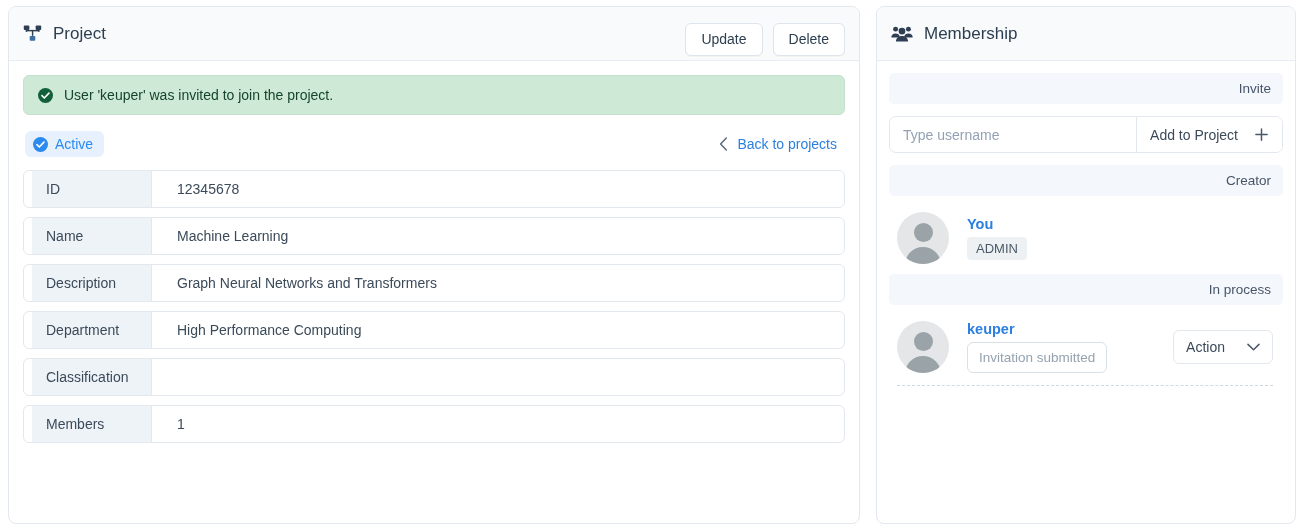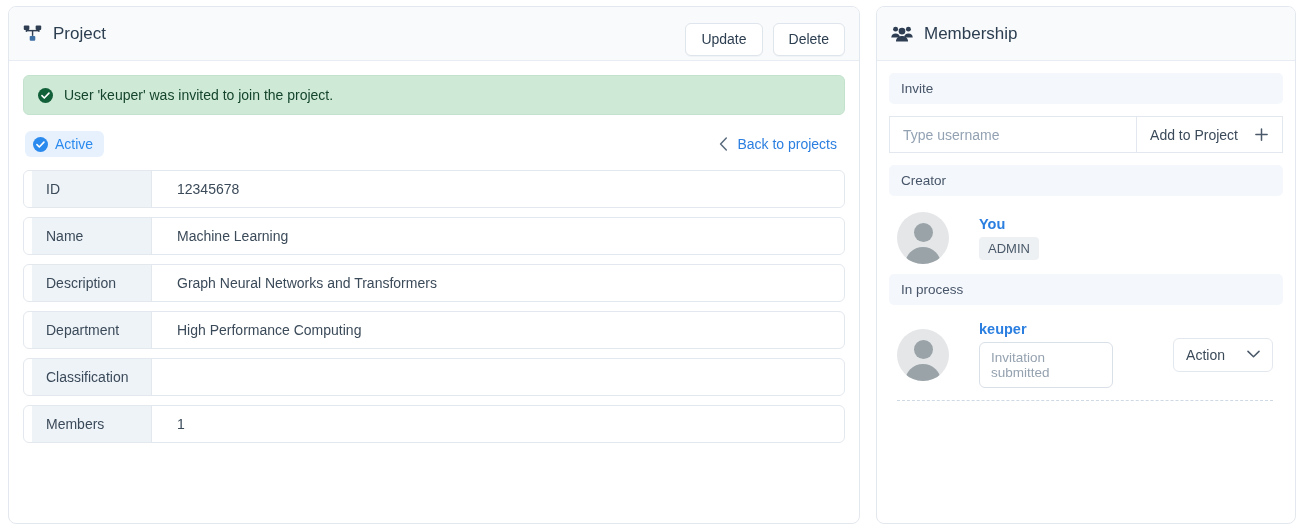--- a/index.html
+++ b/index.html
@@ -155,26 +155,27 @@
   .rp-body { padding: 12px 12px 0 12px; }
 
   .section-head {
     background: #f4f7fb;
     border-radius: 5px;
     padding: 8px 12px;
     font-size: 13.5px;
     color: #41506180;
     color: #475569;
     margin-bottom: 12px;
+    text-align: right;
   }
 
   .input-group {
     display: flex;
     border: 1px solid #e3e8ee;
-    border-radius: 0;
+    border-radius: 7px;
     overflow: hidden;
     height: 37px;
     margin-bottom: 12px;
     background: #fff;
   }
   .input-group .txt {
     flex: 1 1 auto;
     border: none;
     outline: none;
     padding: 0 13px;
@@ -197,21 +198,21 @@
     font-size: 14px;
     font-family: "Liberation Sans", sans-serif;
     color: #3b4a59;
     cursor: pointer;
     white-space: nowrap;
   }
 
   .member-row {
     display: flex;
     align-items: center;
-    gap: 30px;
+    gap: 18px;
     padding: 4px 0 10px 8px;
   }
   .avatar {
     width: 52px; height: 52px;
     flex: 0 0 52px;
     border-radius: 50%;
     background: #e4e6e8;
     position: relative;
     overflow: hidden;
   }

